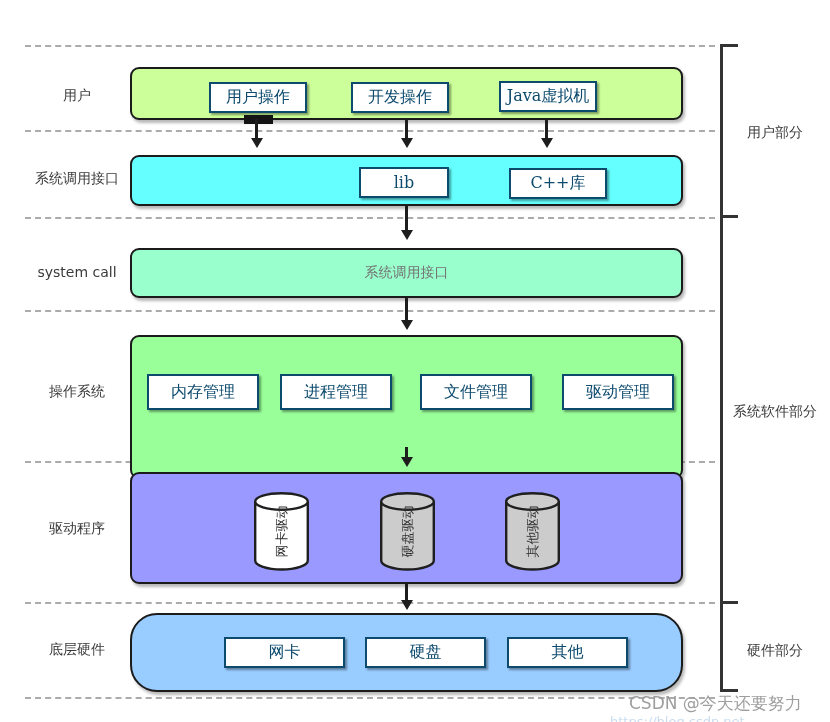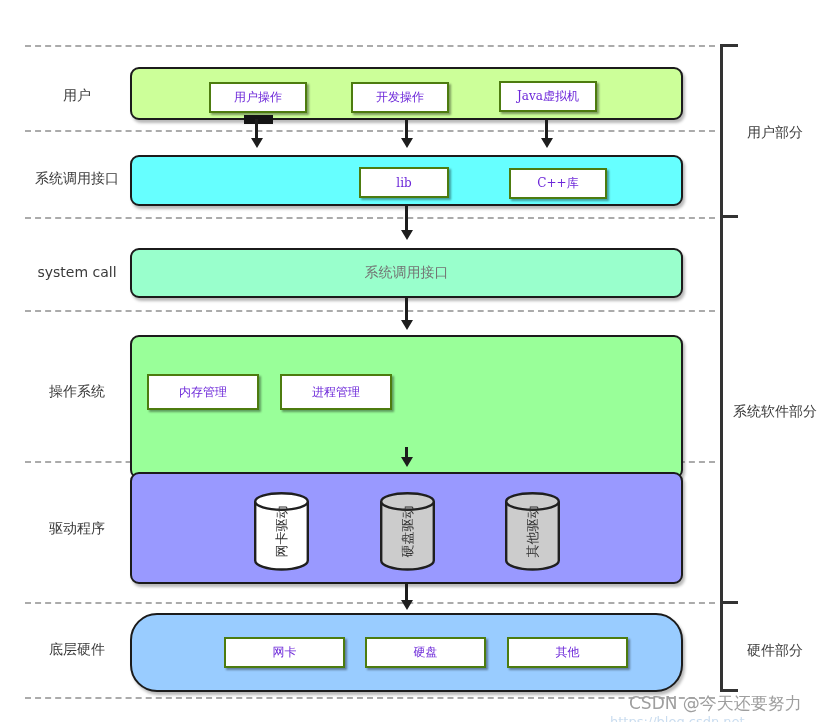--- a/index.html
+++ b/index.html
@@ -11,23 +11,23 @@
   .sep{position:absolute;left:25px;width:690px;height:0;border-top:2px dashed #ababab;}
   .side-label{position:absolute;left:27px;width:100px;text-align:center;font-size:14px;color:#3a3a3a;}
   .right-label{position:absolute;text-align:center;font-size:14px;color:#3a3a3a;}
   .layer{
     position:absolute;left:130px;width:553px;box-sizing:border-box;
     border:2px solid #1b1b1b;border-radius:9px;
     box-shadow:2px 3px 3px rgba(0,0,0,0.28);
   }
   .wbox{
     position:absolute;box-sizing:border-box;height:31px;background:#ffffff;
-    border:2px solid #4d7c0f;box-shadow:2px 2px 2px rgba(0,0,0,0.38);
+    border:2px solid #0c4a6e;box-shadow:2px 2px 2px rgba(0,0,0,0.38);
     display:flex;align-items:center;justify-content:center;
-    font-size:12px;color:#6d28d9;white-space:nowrap;
+    font-size:16px;color:#0c4a6e;white-space:nowrap;
   }
   .serif{font-family:"DejaVu Serif","Liberation Serif",serif;}
   .layer-center-text{
     position:absolute;inset:0;display:flex;align-items:center;justify-content:center;
     font-size:14px;color:#737373;
   }
   .arrow{position:absolute;width:13px;display:flex;flex-direction:column;align-items:center;}
   .a-line{width:3px;background:#1d1d1d;}
   .a-head{width:0;height:0;border-left:6.5px solid transparent;border-right:6.5px solid transparent;border-top:10px solid #1d1d1d;}
   .stub{position:absolute;background:#141414;}
@@ -101,20 +101,22 @@
   </div>
 
   <div class="arrow" style="left:400px;top:298px">
       <div class="a-line" style="height:22px"></div>
       <div class="a-head"></div>
     </div>
 
   <div class="layer" style="top: 335px; height: 144px; background-color: rgb(153, 255, 153);">
     <div class="wbox" style="left:15px;top:37px;width:112px;height:36px">内存管理</div>
     <div class="wbox" style="left:148px;top:37px;width:112px;height:36px">进程管理</div>
+    <div class="wbox" style="left:288px;top:37px;width:112px;height:36px">文件管理</div>
+    <div class="wbox" style="left:430px;top:37px;width:112px;height:36px">驱动管理</div>
   </div>
 
   <div class="arrow" style="left:400px;top:447px">
       <div class="a-line" style="height:10px"></div>
       <div class="a-head"></div>
     </div>
 
   <div class="layer" style="top: 472px; height: 112px; background-color: rgb(153, 153, 255);">
     <div class="cyl cyl-white" style="left:121px;top:17px">
       <svg width="57" height="81" viewBox="0 0 57 81">

